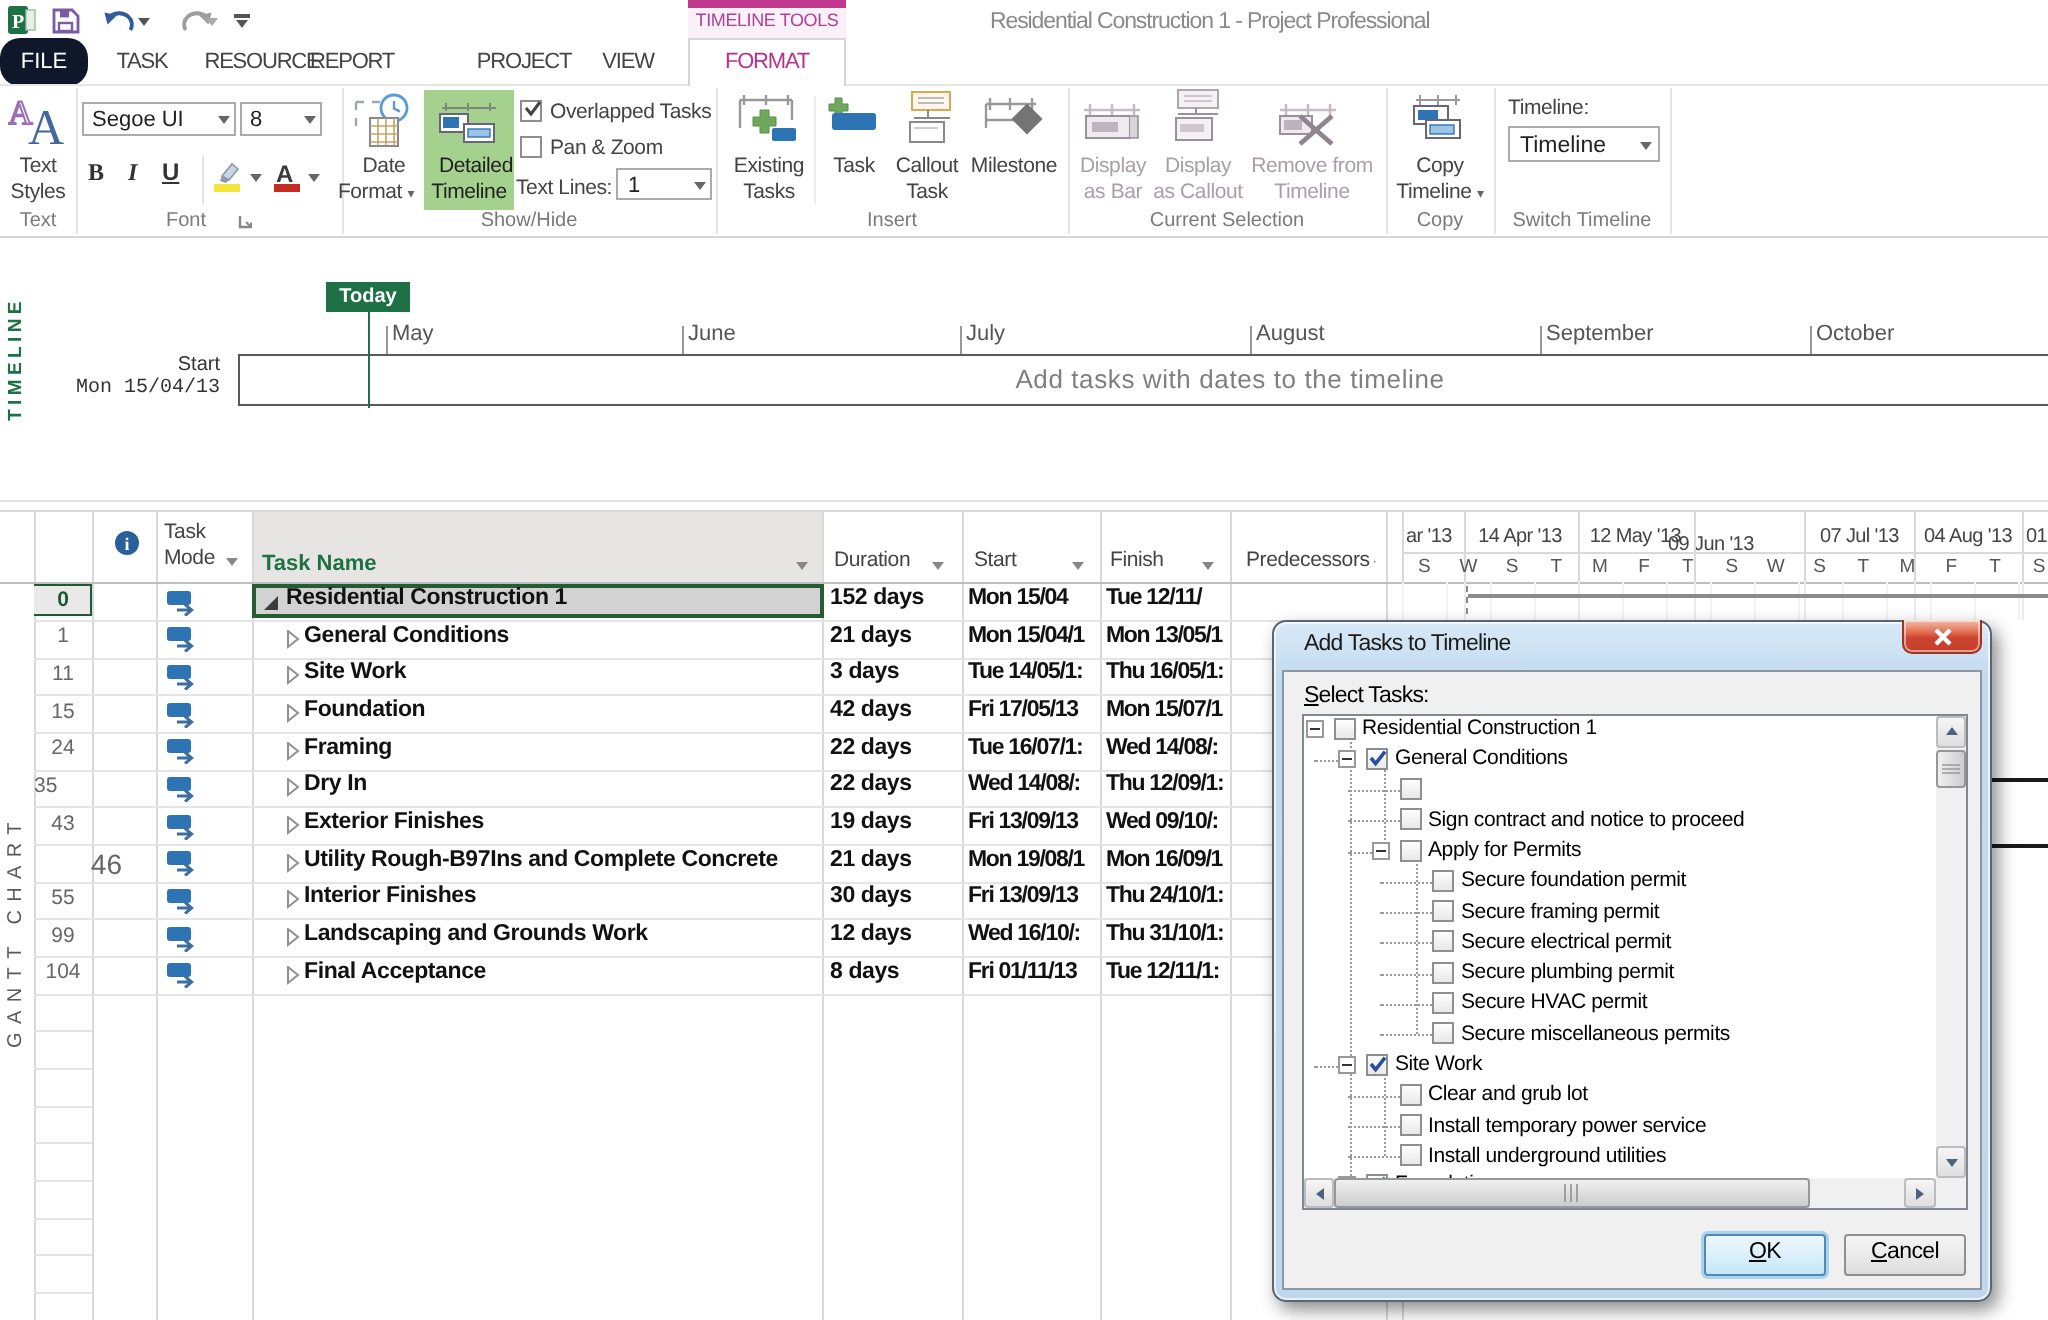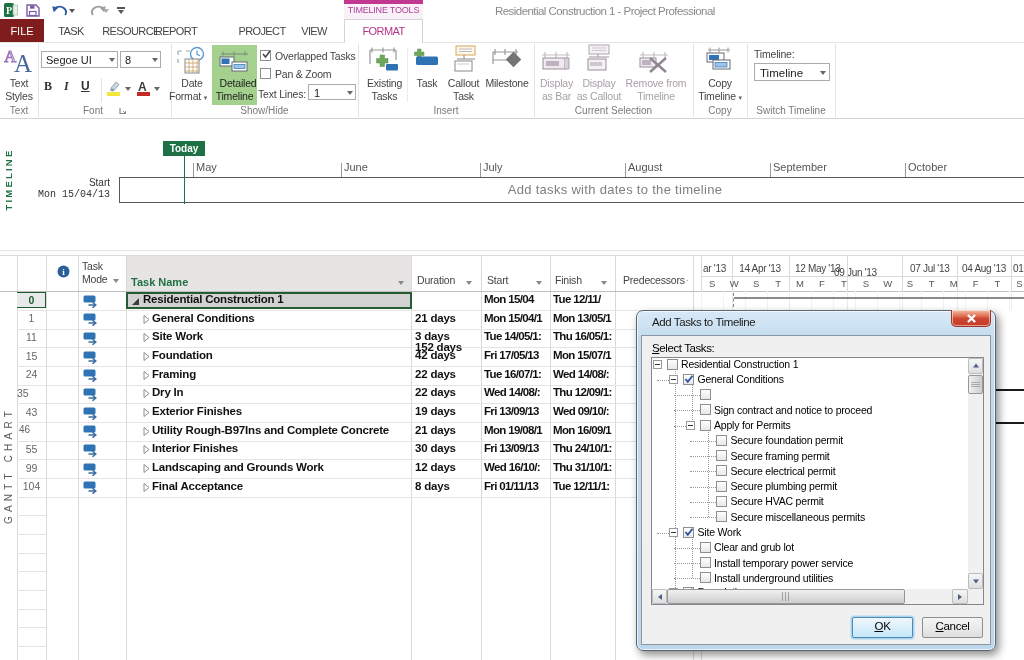--- a/index.html
+++ b/index.html
@@ -35,21 +35,21 @@
 <path d="M18 4.2 C15.5 2.2 11.5 2 9 4.2 C6.8 6.1 6.5 9 7.8 11" fill="none" stroke="#9E9E9E" stroke-width="1.9"></path>
 <polygon points="20.8,2.2 14.5,3.6 19.2,8.2" fill="#9E9E9E"></polygon>
 </svg>
 <div class="dd" style="left:103px;top:9px;border-left-width:3px;border-right-width:3px;border-top-color:#aaa"></div>
 <div class="a" style="left:117px;top:7px;width:8px;height:1.5px;background:#555"></div>
 <div class="dd" style="left:118px;top:10px;border-top-color:#555"></div>
 <div class="a" style="left:344px;top:0;width:79px;height:3.5px;background:#C0388F"></div>
 <div class="a" style="left:344px;top:3.5px;width:79px;height:15.5px;background:#F9F0F8"></div>
 <div class="a" style="left:344px;top:5px;width:79px;text-align:center;color:#AE4296;font-size:9px;letter-spacing:-0.2px;">TIMELINE TOOLS</div>
 <div class="a" style="left:495px;top:5px;color:#8a8a8a;font-size:11.5px;letter-spacing:-0.55px;white-space:nowrap">Residential Construction 1 - Project Professional</div>
-<div class="a" style="left:0;top:19px;width:44px;height:24px;background:#7f1d1d;color:#fff;font-size:11px;text-align:center;line-height:24px;">FILE</div>
+<div class="a" style="left:0;top:19px;width:44px;height:24px;background:#0f172a;color:#fff;font-size:11px;text-align:center;line-height:24px;border-radius:10px;">FILE</div>
 <div class="a" style="left:26px;top:19px;width:90px;text-align:center;color:#444;font-size:11px;letter-spacing:-0.6px;line-height:24px;">TASK</div>
 <div class="a" style="left:86px;top:19px;width:90px;text-align:center;color:#444;font-size:11px;letter-spacing:-0.6px;line-height:24px;">RESOURCE</div>
 <div class="a" style="left:155px;top:19px;width:90px;text-align:left;color:#444;font-size:11px;letter-spacing:-0.6px;line-height:24px;">REPORT</div>
 <div class="a" style="left:217px;top:19px;width:90px;text-align:center;color:#444;font-size:11px;letter-spacing:-0.6px;line-height:24px;">PROJECT</div>
 <div class="a" style="left:269px;top:19px;width:90px;text-align:center;color:#444;font-size:11px;letter-spacing:-0.6px;line-height:24px;">VIEW</div>
 <div class="a" style="left:344px;top:19px;width:79px;height:24px;background:#fff;border:1px solid #D5D5D5;border-bottom:none;box-sizing:border-box;color:#B5338A;font-size:11px;letter-spacing:-0.6px;text-align:center;line-height:23px;">FORMAT</div>
 <div class="hl" style="left:0;top:42px;width:344px;background:#E5E5E5"></div>
 <div class="hl" style="left:423px;top:42px;width:601px;background:#E5E5E5"></div>
 <div class="hl" style="left:0;top:118px;width:1024px;background:#D5D5D5"></div>
 <div class="vl" style="left:38px;top:44px;height:73px;background:#E4E4E4"></div>
@@ -315,21 +315,21 @@
 <rect x="0.5" y="0.5" width="12" height="7" rx="1.5" fill="#2E74B5"></rect>
 <path d="M5.5 10 h7 M9.5 7.2 l3.3 2.8 -3.3 2.8" stroke="#3C6E9F" stroke-width="1.5" fill="none"></path>
 </svg>
 <div class="a" style="left:17px;top:291.8px;width:29px;height:16.7px;background:#E9E9E9;border-top:1px solid #1E5B31;border-bottom:1px solid #1E5B31;border-right:1px solid #1E5B31;box-sizing:border-box;"></div>
 <div class="a" style="left:17px;top:293.6px;width:29px;text-align:center;font-size:10.5px;color:#1E5B31;font-weight:bold;z-index:3">0</div>
 <div class="a" style="left:126px;top:291.8px;width:286px;height:17.2px;background:#D2D2D2;border:2px solid #255C33;box-sizing:border-box;"></div>
 <svg class="a" style="left:131px;top:296.6px;z-index:3" width="9" height="9" viewBox="0 0 9 9">
     <polygon points="1,8 8,1 8,8" fill="#3b3b3b"></polygon>
   </svg>
 <div class="a bold cell" style="left:143px;top:293.1px;width:266px;color:#111;z-index:3">Residential Construction 1</div>
-<div class="a bold cell" style="left:415px;top:293.1px;width:64px;color:#111;margin-top:48px;">152 days</div>
+<div class="a bold cell" style="left:415px;top:293.1px;width:64px;color:#111;">152 days</div>
 <div class="a bold cell dt" style="left:484px;top:293.1px;width:64px;color:#111;">Mon 15/04</div>
 <div class="a bold cell dt" style="left:553px;top:293.1px;width:61px;color:#111;">Tue 12/11/</div>
 <div class="a" style="left:17px;top:312.3px;width:29px;text-align:center;font-size:10.5px;color:#666;font-weight:normal">1</div>
 <svg class="a" style="left:83px;top:313.3px" width="16" height="13" viewBox="0 0 16 13">
 <rect x="0.5" y="0.5" width="12" height="7" rx="1.5" fill="#2E74B5"></rect>
 <path d="M5.5 10 h7 M9.5 7.2 l3.3 2.8 -3.3 2.8" stroke="#3C6E9F" stroke-width="1.5" fill="none"></path>
 </svg>
 <svg class="a" style="left:143px;top:314.8px" width="7" height="10" viewBox="0 0 7 10">
     <polygon points="1,0.5 6,4.5 1,8.5" fill="#fdfdfd" stroke="#909090" stroke-width="1"></polygon>
   </svg>
@@ -390,21 +390,21 @@
 <rect x="0.5" y="0.5" width="12" height="7" rx="1.5" fill="#2E74B5"></rect>
 <path d="M5.5 10 h7 M9.5 7.2 l3.3 2.8 -3.3 2.8" stroke="#3C6E9F" stroke-width="1.5" fill="none"></path>
 </svg>
 <svg class="a" style="left:143px;top:408.1px" width="7" height="10" viewBox="0 0 7 10">
     <polygon points="1,0.5 6,4.5 1,8.5" fill="#fdfdfd" stroke="#909090" stroke-width="1"></polygon>
   </svg>
 <div class="a bold cell" style="left:152px;top:405.1px;width:257px;color:#111;">Exterior Finishes</div>
 <div class="a bold cell" style="left:415px;top:405.1px;width:64px;color:#111;">19 days</div>
 <div class="a bold cell dt" style="left:484px;top:405.1px;width:64px;color:#111;">Fri 13/09/13</div>
 <div class="a bold cell dt" style="left:553px;top:405.1px;width:61px;color:#111;">Wed 09/10/:</div>
-<div class="a" style="left:19px;top:424.2px;width:29px;text-align:left;font-size:10px;color:#666;font-weight:normal">46</div>
+<div class="a" style="left:32px;top:424.2px;width:29px;text-align:right;font-size:14px;color:#666;font-weight:normal">46</div>
 <svg class="a" style="left:83px;top:425.2px" width="16" height="13" viewBox="0 0 16 13">
 <rect x="0.5" y="0.5" width="12" height="7" rx="1.5" fill="#2E74B5"></rect>
 <path d="M5.5 10 h7 M9.5 7.2 l3.3 2.8 -3.3 2.8" stroke="#3C6E9F" stroke-width="1.5" fill="none"></path>
 </svg>
 <svg class="a" style="left:143px;top:426.8px" width="7" height="10" viewBox="0 0 7 10">
     <polygon points="1,0.5 6,4.5 1,8.5" fill="#fdfdfd" stroke="#909090" stroke-width="1"></polygon>
   </svg>
 <div class="a bold cell" style="left:152px;top:423.8px;width:257px;color:#111;">Utility Rough-B97Ins and Complete Concrete</div>
 <div class="a bold cell" style="left:415px;top:423.8px;width:64px;color:#111;">21 days</div>
 <div class="a bold cell dt" style="left:484px;top:423.8px;width:64px;color:#111;">Mon 19/08/1</div>

